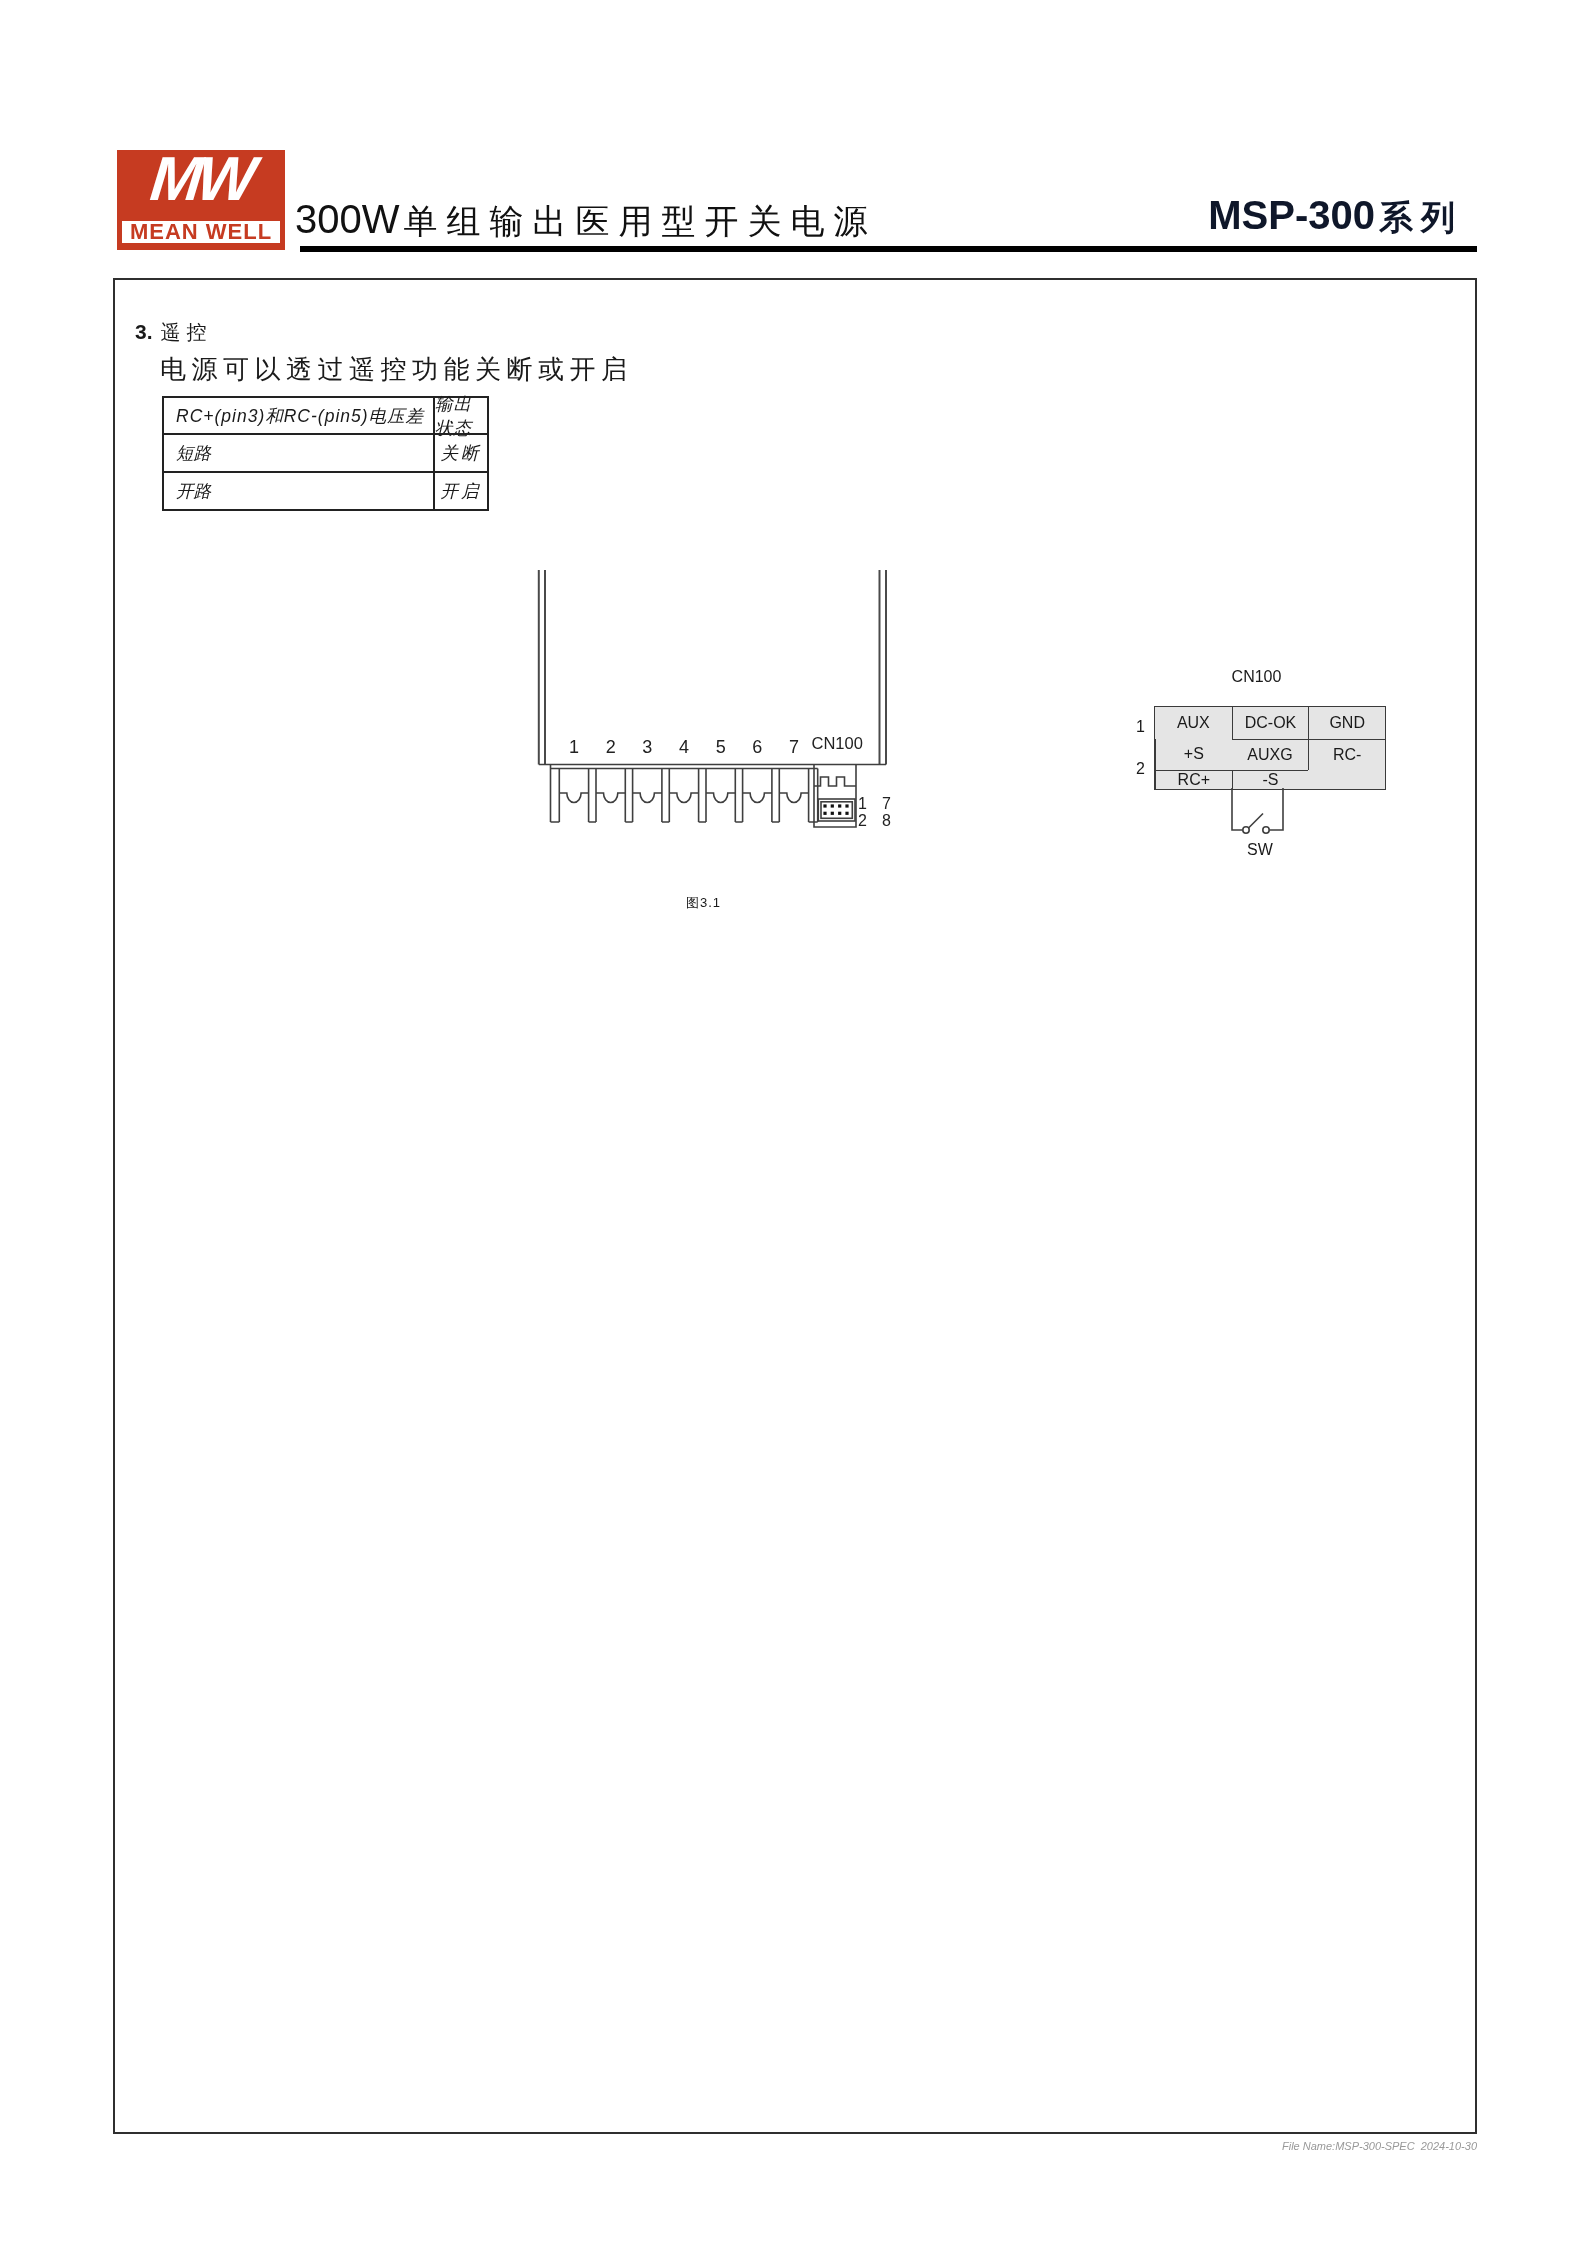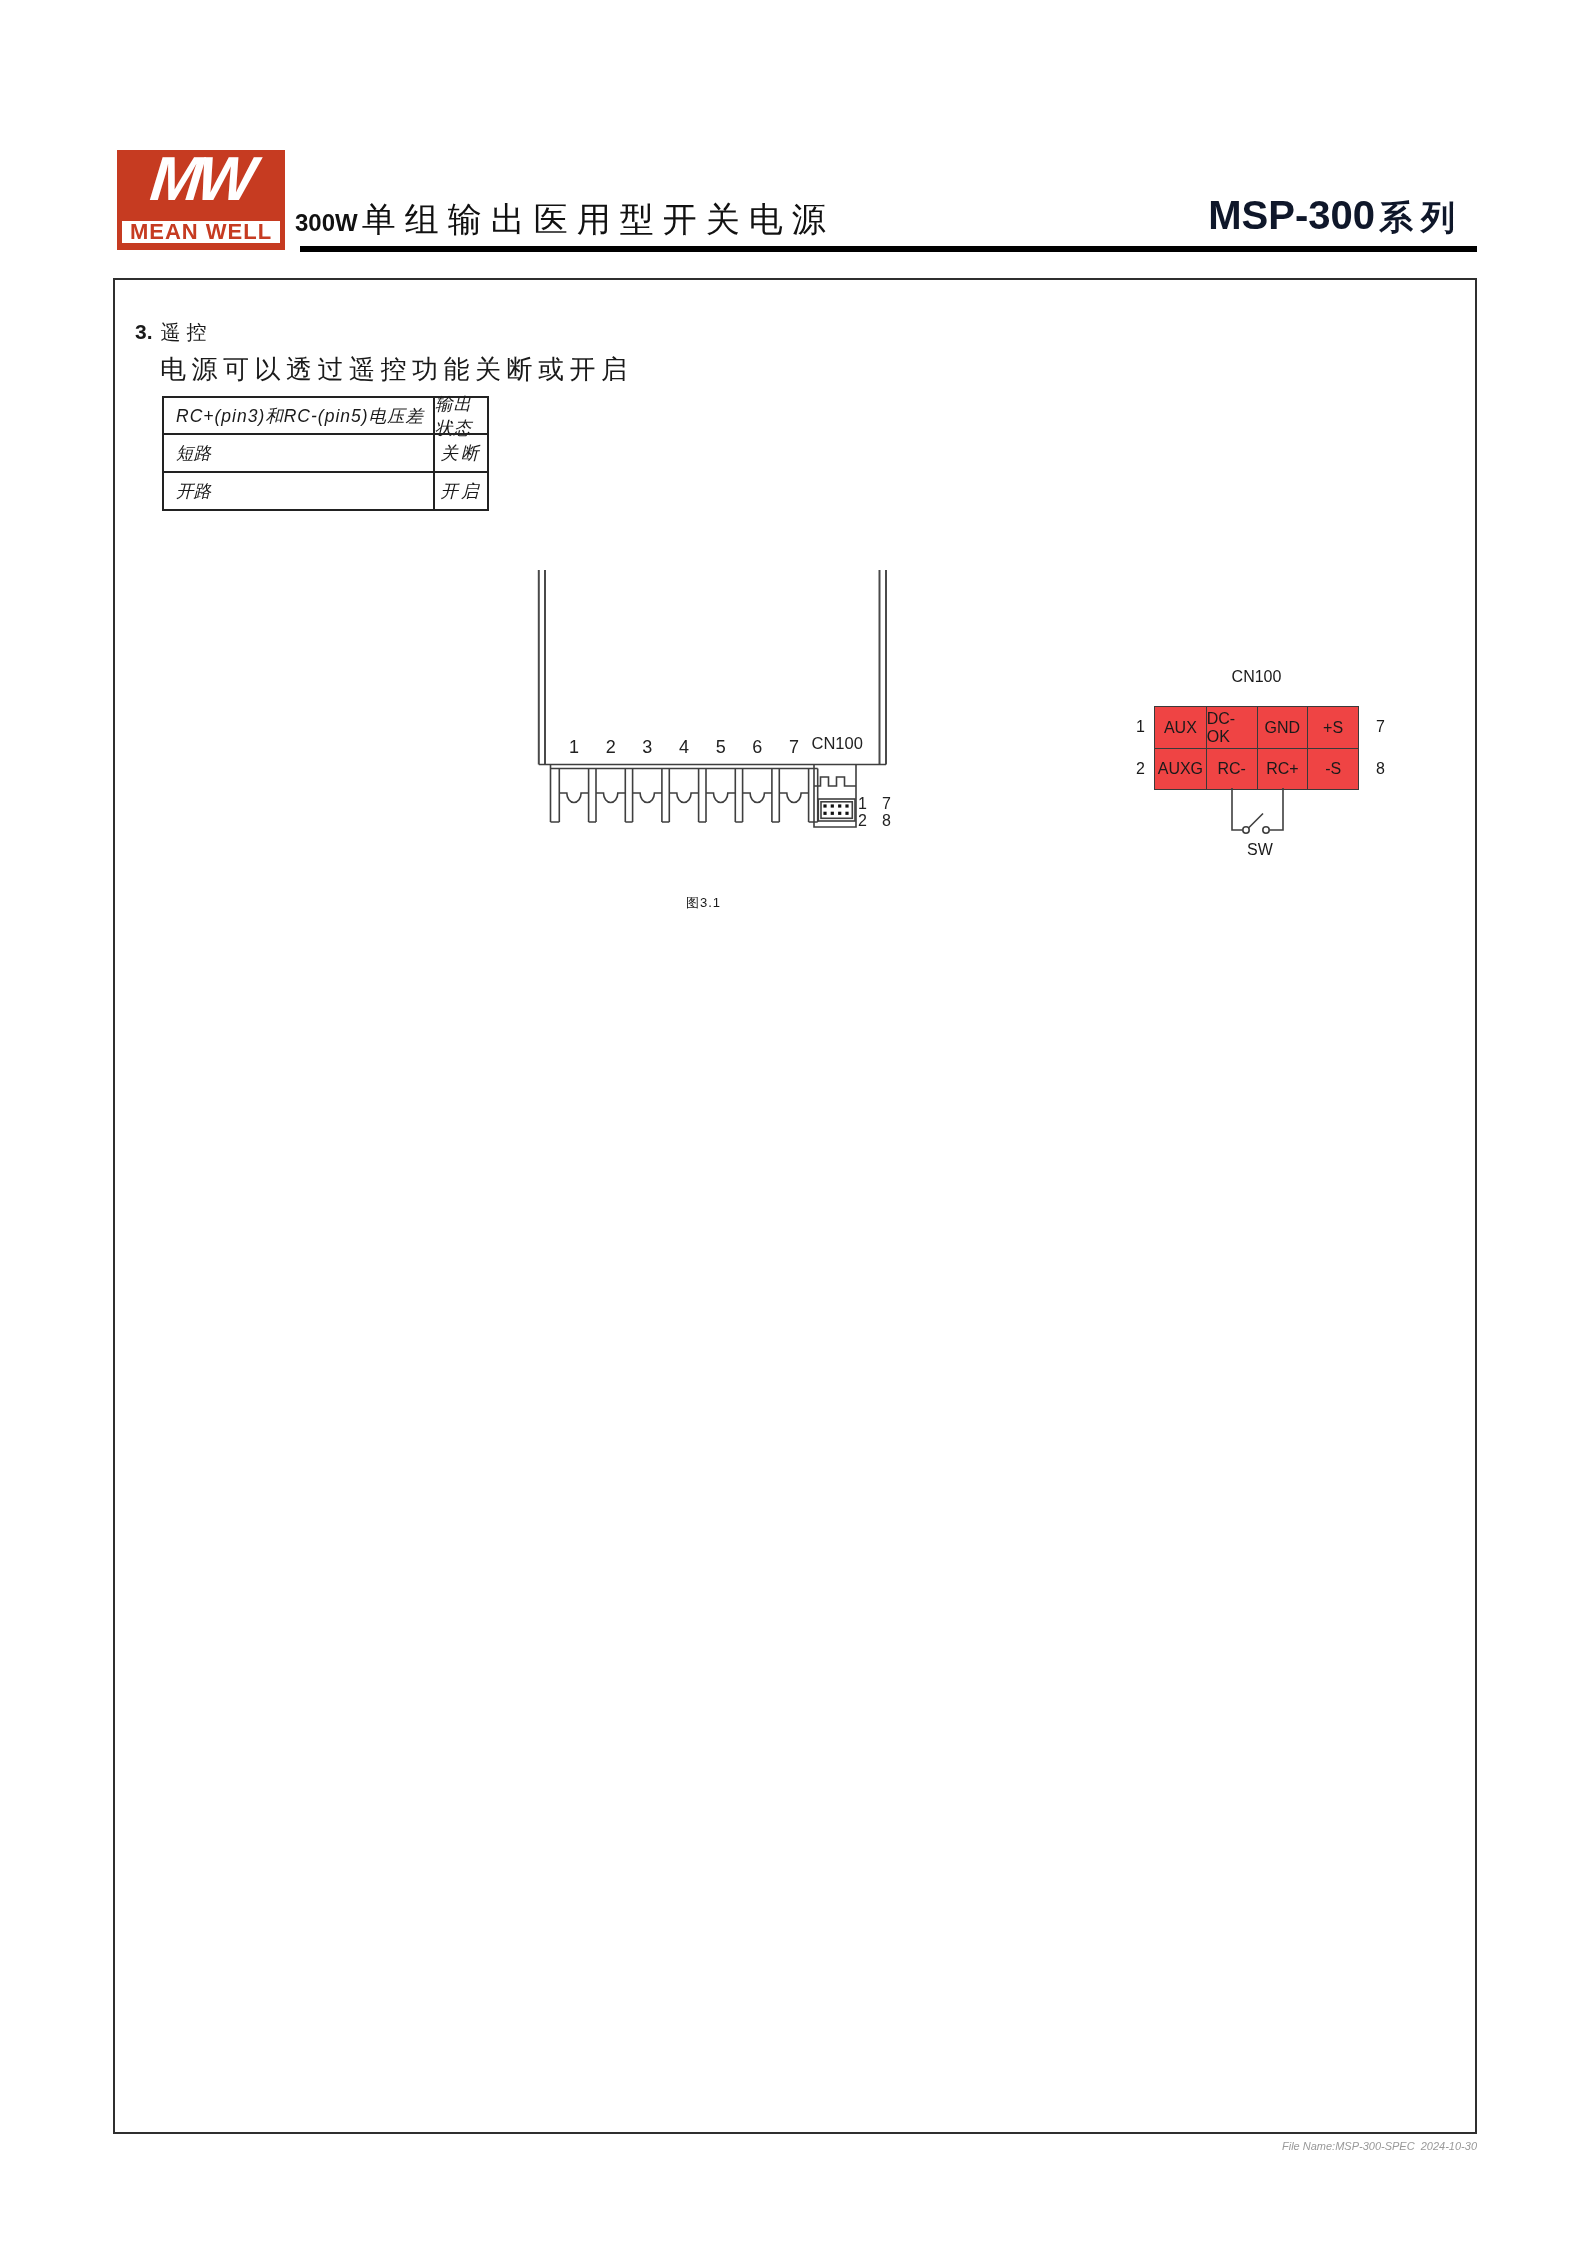--- a/index.html
+++ b/index.html
@@ -23,21 +23,21 @@
     letter-spacing:-5px;transform:skewX(-6deg);
   }
   .logo-band{
     position:absolute;left:5px;right:5px;bottom:7px;height:22px;background:#ffffff;
     display:flex;align-items:center;justify-content:center;
   }
   .logo-band span{
     color:var(--brand-red);font-weight:700;font-size:22px;letter-spacing:1px;line-height:30px;
   }
   .doc-title{left:295px;top:197px;white-space:nowrap;color:#111;}
-  .doc-title .latin{font-size:24px;font-weight:700;}
+  .doc-title .latin{font-size:40px;font-weight:400;}
   .doc-title .cjk{font-size:34px;letter-spacing:9px;margin-left:4px;}
   .doc-series{top:193px;right:124px;white-space:nowrap;display:flex;align-items:baseline;color:#0f172a;}
   .doc-series .model{font-size:40px;font-weight:900;letter-spacing:0;}
   .doc-series .cjk{font-size:34px;letter-spacing:8px;margin-left:4px;font-weight:700;}
   .header-rule{left:300px;top:246px;width:1177px;height:6px;background:#000;}
 
   
   .frame{left:113px;top:278px;width:1364px;height:1856px;border:2px solid #2f2f2f;box-sizing:border-box;background:#fff;}
 
   
@@ -59,23 +59,23 @@
   .rc-head{letter-spacing:1px;}
 
   
   .fig-svg{left:520px;top:560px;}
   .fig-svg text{fill:#222;font-family:"Liberation Sans","DejaVu Sans",sans-serif;}
   .fig-caption{left:686px;top:894px;font-size:13px;letter-spacing:1px;}
 
   
   .cn-title{left:1154px;top:668px;width:205px;text-align:center;font-size:16px;}
   .cn-table{
-    left:1154px;top:706px;width:205px;height:84px;box-sizing:border-box;
-    display:grid;grid-template-columns:1fr 1fr 1fr 1fr;grid-template-rows:1fr 1fr;
-    border:1.5px solid #3a3a3a;font-size:16px;background:#ef4444;
+    left:1154px;top:706px;width:232px;height:84px;box-sizing:border-box;
+    display:grid;grid-template-columns:1fr 1fr 1fr;grid-template-rows:1fr 1fr;
+    border:1.5px solid #3a3a3a;font-size:16px;background:#e5e5e5;
   }
   .cn-cell{display:flex;align-items:center;justify-content:center;box-sizing:border-box;}
   .cn-cell.bl{border-left:1.5px solid #3a3a3a;}
   .cn-cell.bt{border-top:1.5px solid #3a3a3a;}
   .cn-pin{width:25px;height:42px;display:flex;align-items:center;justify-content:center;font-size:16px;}
   .pin-l1{left:1128px;top:706px;} .pin-l2{left:1128px;top:748px;}
   .pin-r1{left:1368px;top:706px;} .pin-r2{left:1368px;top:748px;}
   .sw-svg{left:1215px;top:788px;}
   .sw-label{left:1215px;top:841px;width:90px;text-align:center;font-size:16px;}
 

